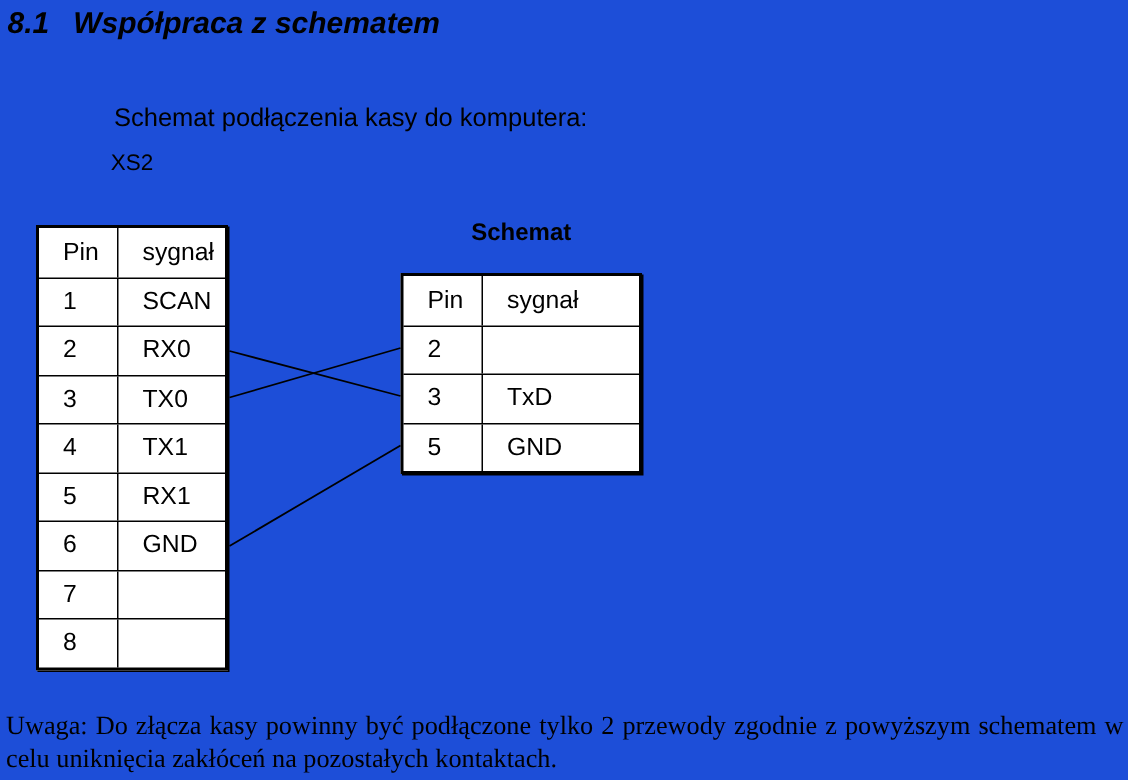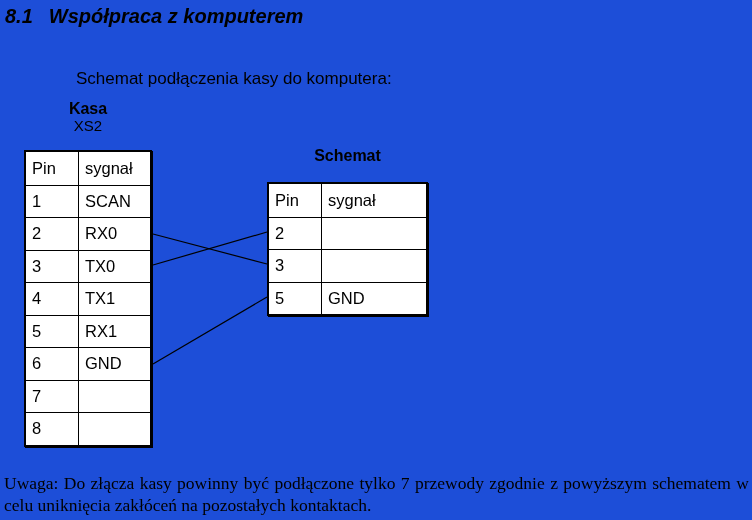--- a/index.html
+++ b/index.html
@@ -90,21 +90,21 @@
     align-items: stretch;
     font-size: 16.5px;
   }
   .t-row:first-child {
     border-top: none;
   }
   .cell {
     display: flex;
     align-items: center;
     box-sizing: border-box;
-    padding-left: 6px;
+    padding-left: 16px;
     white-space: nowrap;
     overflow: hidden;
   }
   .cell-pin {
     width: 53px;
     border-right: 1px solid #000000;
     flex: none;
   }
   .cell-sig {
     flex: 1;
@@ -130,27 +130,26 @@
     color: #000000;
   }
 </style>
 </head>
 <body>
 
 <div class="page">
 
   <h1 class="heading">
     <span>8.1</span>
-    <span>Współpraca z komputerem</span>
+    <span>Współpraca z schematem</span>
   </h1>
 
   <p class="subtitle">Schemat podłączenia kasy do komputera:</p>
 
   <div class="conn-label kasa-label-group">
-    <div class="kasa-title">Kasa</div>
     <div class="kasa-subtitle">XS2</div>
   </div>
 
   <div class="pin-table kasa-table">
     <div class="t-row">
       <div class="cell cell-pin">Pin</div>
       <div class="cell cell-sig">sygnał</div>
     </div>
     <div class="t-row">
       <div class="cell cell-pin">1</div>
@@ -191,28 +190,29 @@
   <div class="pin-table komputer-table">
     <div class="t-row">
       <div class="cell cell-pin">Pin</div>
       <div class="cell cell-sig">sygnał</div>
     </div>
     <div class="t-row">
       <div class="cell cell-pin">2</div>
     </div>
     <div class="t-row">
       <div class="cell cell-pin">3</div>
+      <div class="cell cell-sig">TxD</div>
     </div>
     <div class="t-row">
       <div class="cell cell-pin">5</div>
       <div class="cell cell-sig">GND</div>
     </div>
   </div>
 
   <svg class="wires" width="752" height="520" viewBox="0 0 752 520" xmlns="http://www.w3.org/2000/svg">
     <line x1="153" y1="234" x2="267" y2="264" stroke="#000000" stroke-width="1.2"></line>
     <line x1="153" y1="265" x2="267" y2="232" stroke="#000000" stroke-width="1.2"></line>
     <line x1="153" y1="364" x2="267" y2="297" stroke="#000000" stroke-width="1.2"></line>
   </svg>
 
-  <p class="note">Uwaga: Do złącza kasy powinny być podłączone tylko 7 przewody zgodnie z powyższym schematem w celu uniknięcia zakłóceń na pozostałych kontaktach.</p>
+  <p class="note">Uwaga: Do złącza kasy powinny być podłączone tylko 2 przewody zgodnie z powyższym schematem w celu uniknięcia zakłóceń na pozostałych kontaktach.</p>
 
 </div>
 
 </body></html>

